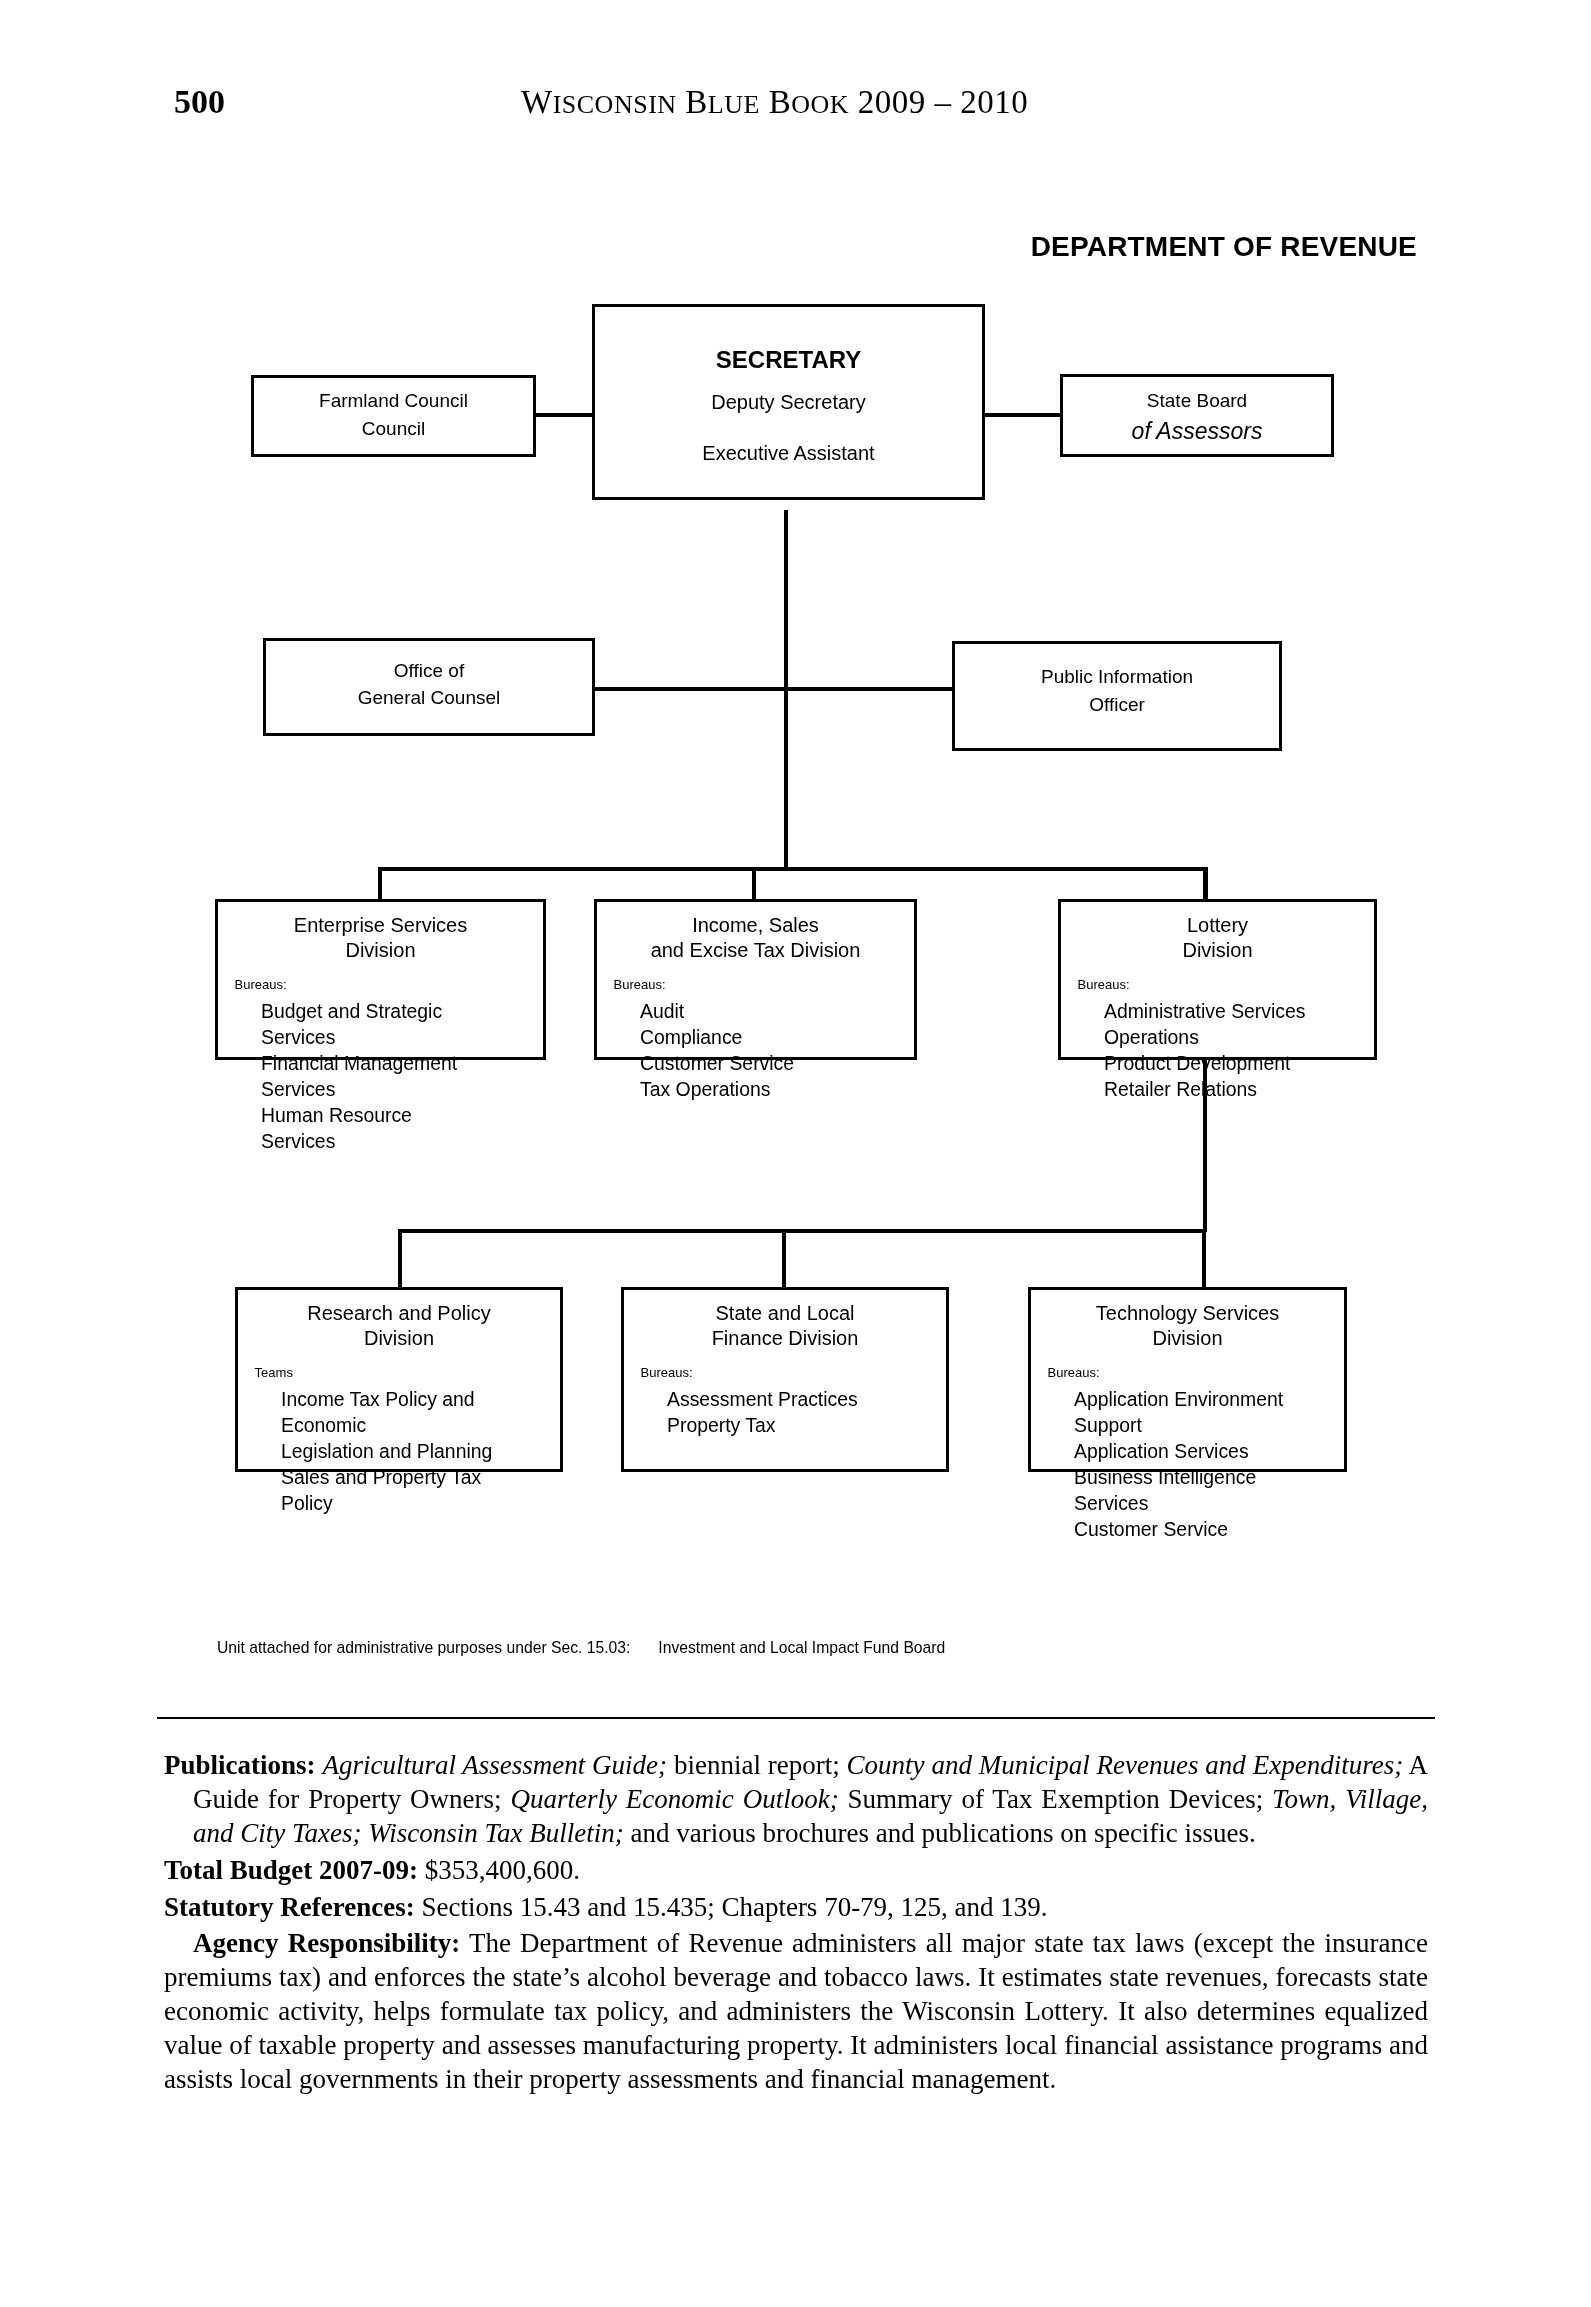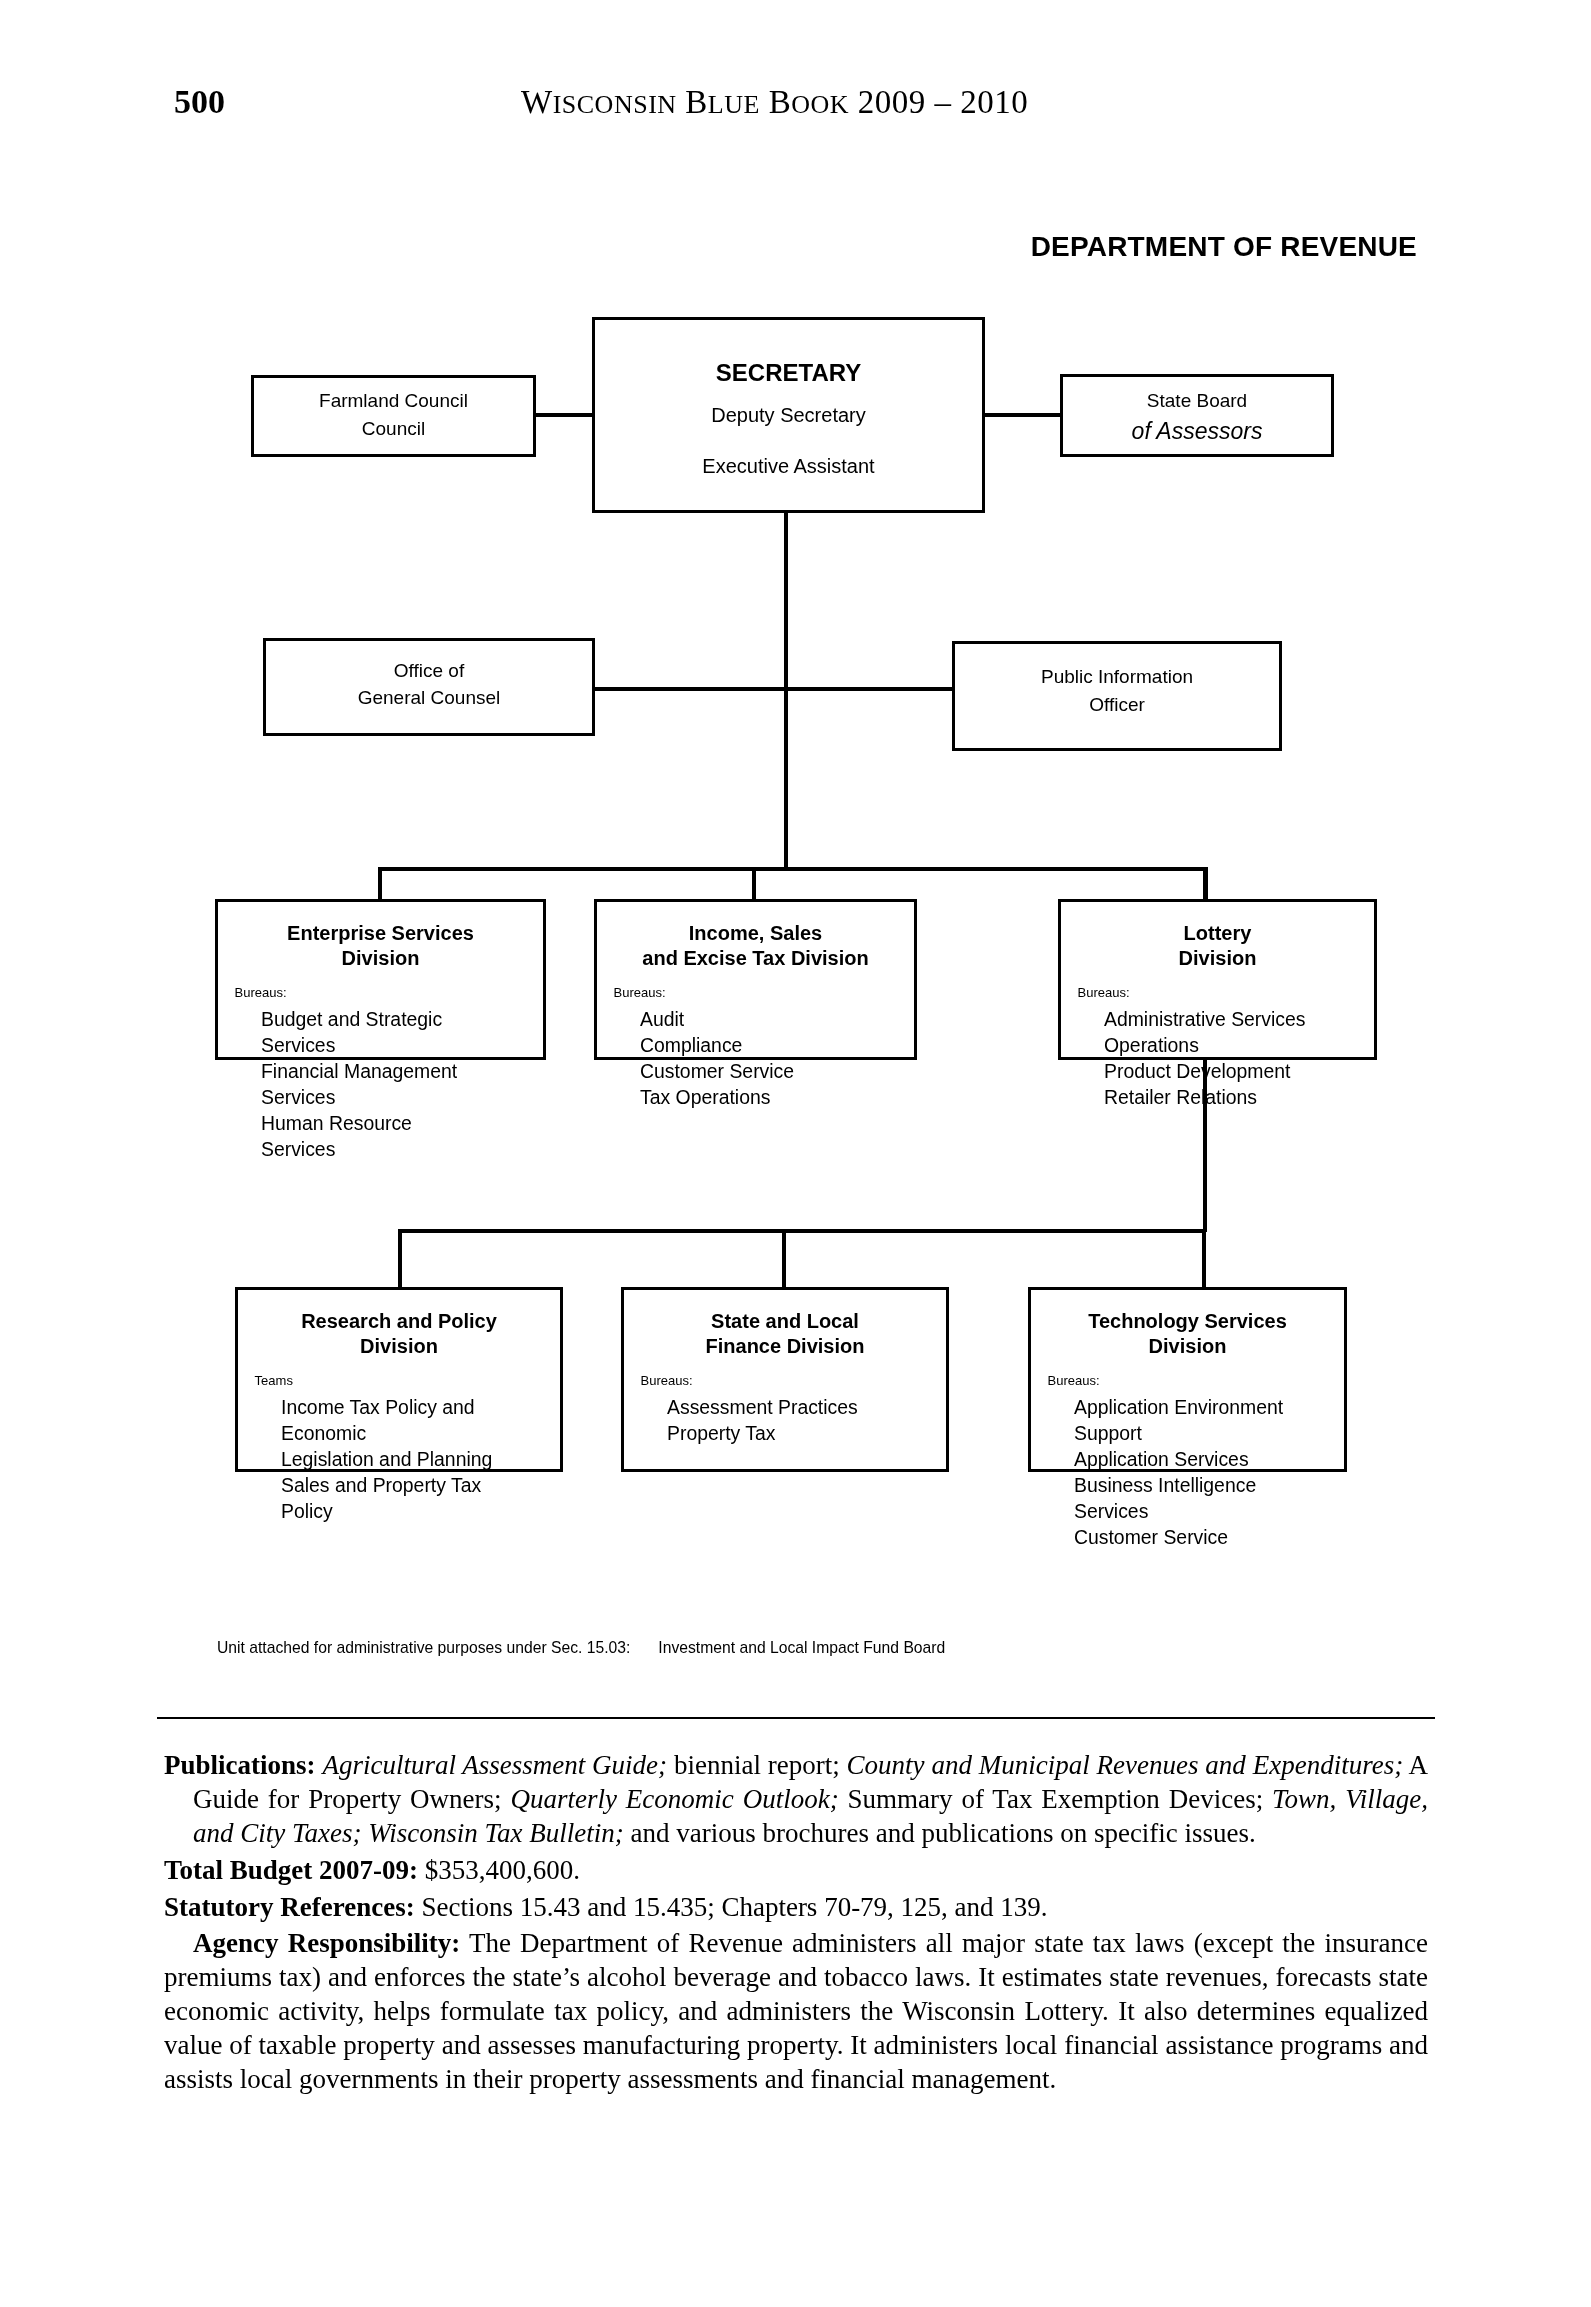--- a/index.html
+++ b/index.html
@@ -86,21 +86,21 @@
     position: absolute;
     background: #000000;
     z-index: 1;
   }
   .line.h { height: 4.2px; }
   .line.v { width: 4.2px; }
 
   
   #box-secretary {
     left: 592px;
-    top: 317px;
+    top: 304px;
     width: 393px;
     height: 196px;
   }
   #box-secretary .sec-title {
     position: absolute;
     left: 0; right: 0;
     top: 39px;
     font-size: 24px;
     font-weight: bold;
   }
@@ -182,24 +182,24 @@
   .div-box {
     position: absolute;
     box-sizing: border-box;
     border: 3.2px solid #000000;
     background: #ffffff;
     font-family: "Liberation Sans", sans-serif;
     z-index: 3;
   }
   .div-box .dv-title {
     text-align: center;
-    font-weight: bold;
+    font-weight: normal;
     font-size: 20px;
     line-height: 24.5px;
-    margin-top: 19px;
+    margin-top: 11px;
     white-space: pre-line;
   }
   .div-box .dv-grouplabel {
     font-size: 13px;
     line-height: 26px;
     margin-top: 10px;
     margin-left: 16.6px;
   }
   .div-box .dv-items {
     font-size: 19.4px;

